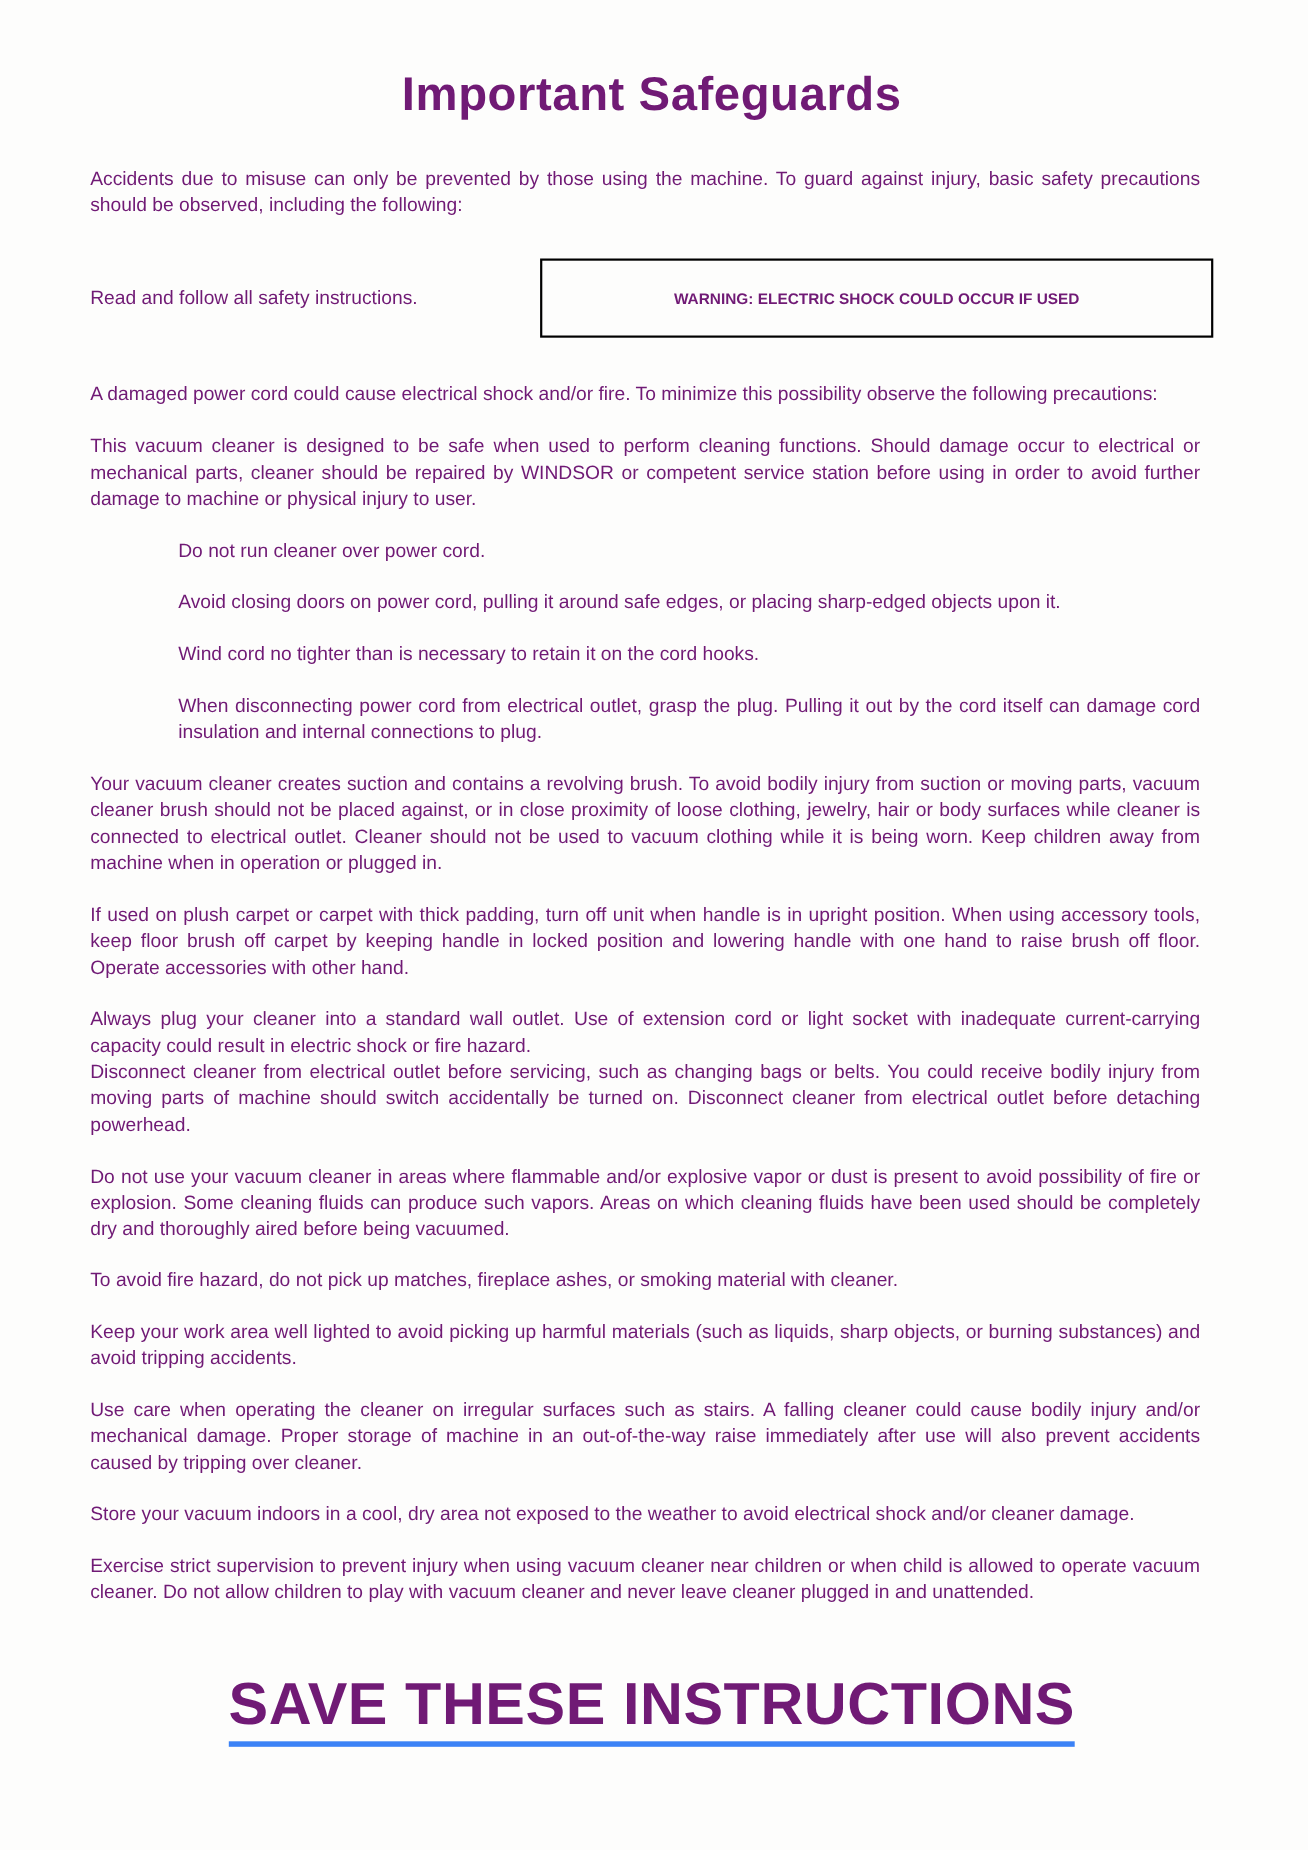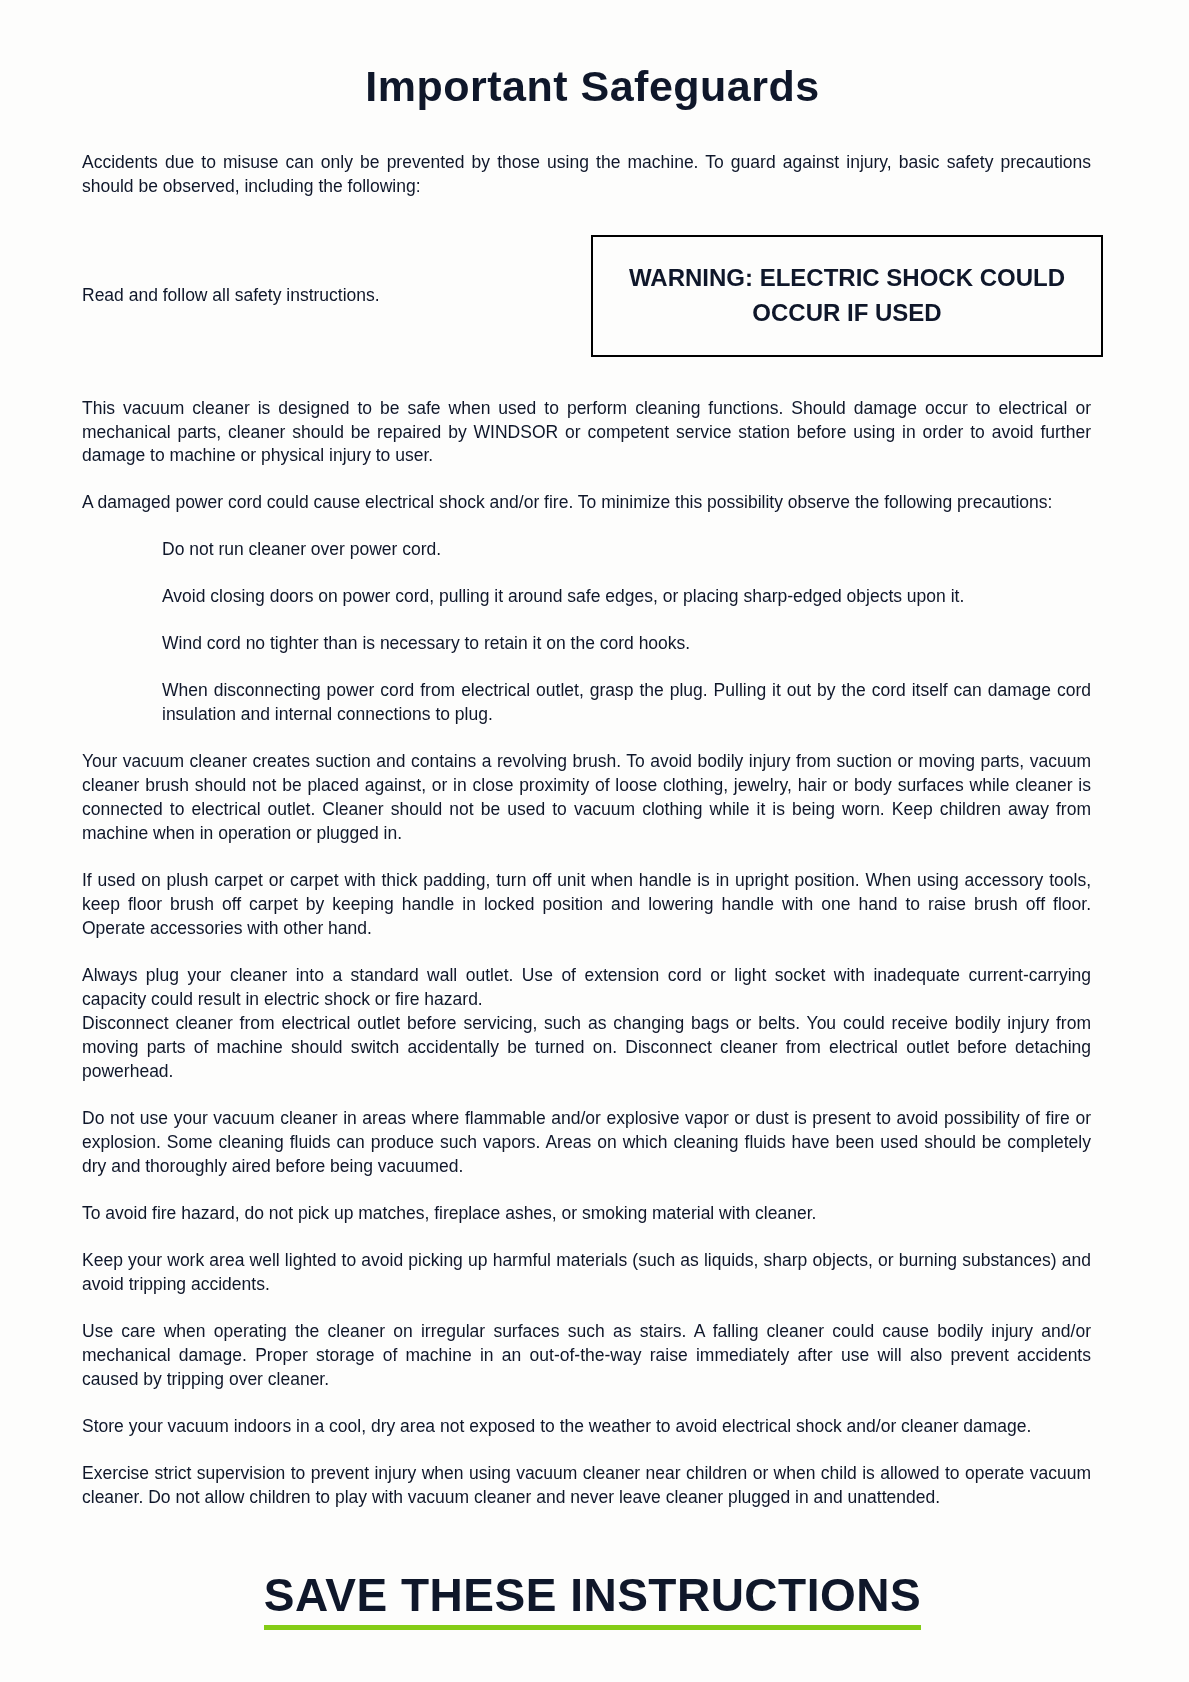--- a/index.html
+++ b/index.html
@@ -1,21 +1,21 @@
 <!DOCTYPE html>
 <html><head>
 <meta charset="utf-8">
 <style>
   html, body { margin: 0; padding: 0; background: #e8e8e8; }
   .page {
     width: 1189px;
     height: 1682px;
     margin: 0 auto;
     background: #fdfdfc;
-    color: #0f172a;
+    color: #701a75;
     font-family: "Liberation Sans", sans-serif;
     box-sizing: border-box;
     padding: 48px 86px 30px 82px;
     position: relative;
     overflow: hidden;
   }
   .title {
     text-align: center;
     font-size: 43px;
     font-weight: bold;
@@ -35,63 +35,63 @@
     margin: 36px 0 40px 0;
     justify-content: flex-end;
   }
   .read-text {
     font-size: 17.5px;
     line-height: 1.37;
     flex: 0 0 auto;
   }
   .warn-box {
     margin-left: auto;
-    width: 512px;
+    width: 612px;
     box-sizing: border-box;
     border: 2px solid #000;
     padding: 24px 20px;
     text-align: center;
     font-weight: bold;
-    font-size: 24px;
+    font-size: 14px;
     line-height: 1.45;
   }
   .indent-block { padding-left: 80px; }
   .indent-block p.body-par { margin-bottom: 23px; }
   .footer-wrap {
     text-align: center;
     margin-top: 58px;
   }
   .footer-title {
     display: inline-block;
-    font-size: 46px;
+    font-size: 54px;
     font-weight: bold;
     letter-spacing: 0.5px;
-    border-bottom: 5px solid #84cc16;
+    border-bottom: 5px solid #3b82f6;
     padding-bottom: 3px;
   }
 </style>
 </head>
 <body>
 
 <div class="page">
 
   <h1 class="title">Important Safeguards</h1>
 
   <p class="body-par">Accidents due to misuse can only be prevented by those using the machine. To guard against injury, basic safety precautions should be observed, including the following:</p>
 
   <div class="warn-row">
     <div class="read-text">Read and follow all safety instructions.</div>
     <div class="warn-box">
       <div>WARNING: ELECTRIC SHOCK COULD OCCUR IF USED</div>
     </div>
   </div>
 
+  <p class="body-par">A damaged power cord could cause electrical shock and/or fire. To minimize this possibility observe the following precautions:</p>
+
   <p class="body-par">This vacuum cleaner is designed to be safe when used to perform cleaning functions. Should damage occur to electrical or mechanical parts, cleaner should be repaired by WINDSOR or competent service station before using in order to avoid further damage to machine or physical injury to user.</p>
-
-  <p class="body-par">A damaged power cord could cause electrical shock and/or fire. To minimize this possibility observe the following precautions:</p>
 
   <div class="indent-block">
     <p class="body-par">Do not run cleaner over power cord.</p>
     <p class="body-par">Avoid closing doors on power cord, pulling it around safe edges, or placing sharp-edged objects upon it.</p>
     <p class="body-par">Wind cord no tighter than is necessary to retain it on the cord hooks.</p>
     <p class="body-par">When disconnecting power cord from electrical outlet, grasp the plug. Pulling it out by the cord itself can damage cord insulation and internal connections to plug.</p>
   </div>
 
   <p class="body-par">Your vacuum cleaner creates suction and contains a revolving brush. To avoid bodily injury from suction or moving parts, vacuum cleaner brush should not be placed against, or in close proximity of loose clothing, jewelry, hair or body surfaces while cleaner is connected to electrical outlet. Cleaner should not be used to vacuum clothing while it is being worn. Keep children away from machine when in operation or plugged in.</p>
 

